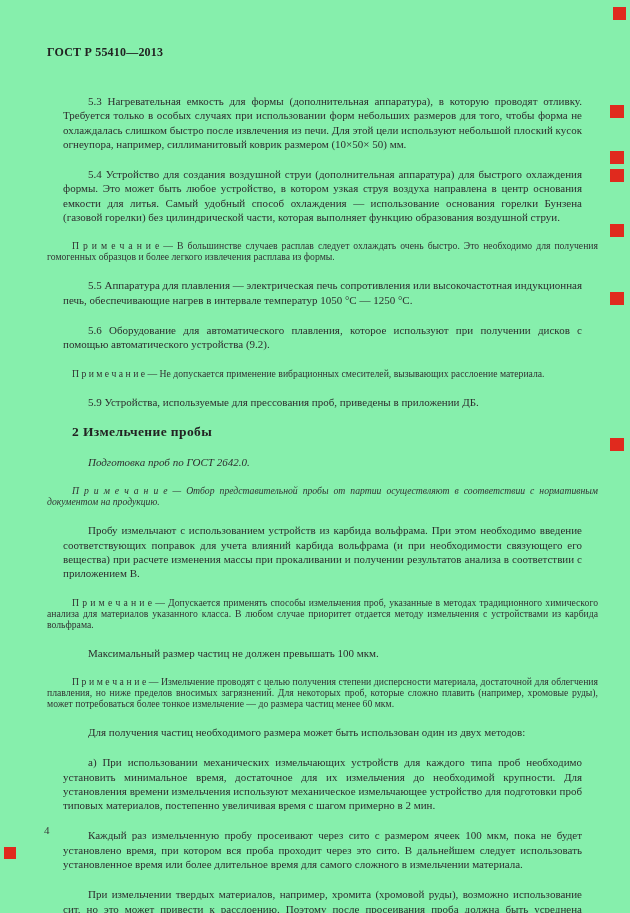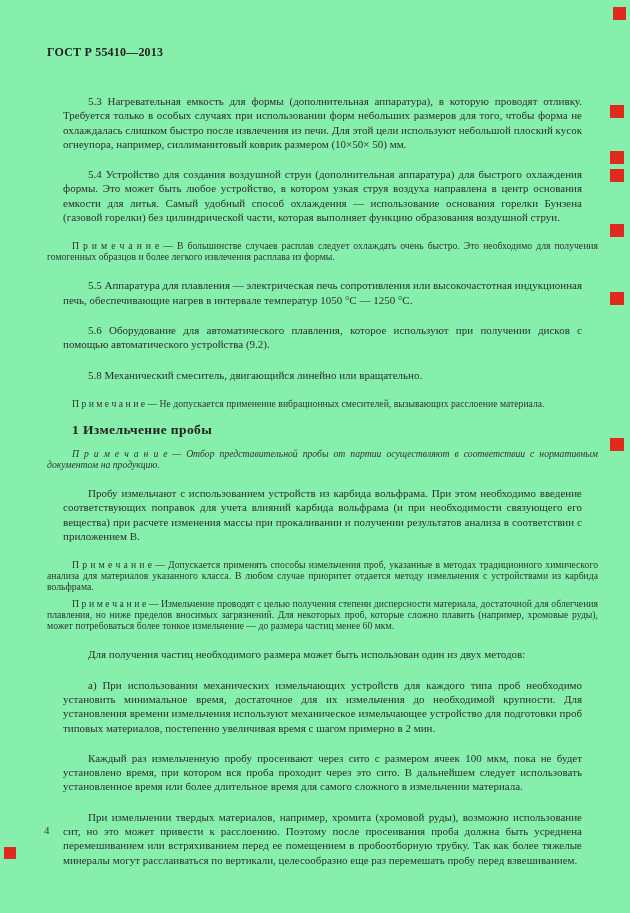--- a/index.html
+++ b/index.html
@@ -70,26 +70,28 @@
 <div class="page">
 
   <div class="doc-header">ГОСТ Р 55410—2013</div>
 
   <div class="body-text">
     <p class="para">5.3 Нагревательная емкость для формы (дополнительная аппаратура), в которую проводят отливку. Требуется только в особых случаях при использовании форм небольших размеров для того, чтобы форма не охлаждалась слишком быстро после извлечения из печи. Для этой цели используют небольшой плоский кусок огнеупора, например, силлиманитовый коврик размером (10×50× 50) мм.</p>
     <p class="para">5.4 Устройство для создания воздушной струи (дополнительная аппаратура) для быстрого охлаждения формы. Это может быть любое устройство, в котором узкая струя воздуха направлена в центр основания емкости для литья. Самый удобный способ охлаждения — использование основания горелки Бунзена (газовой горелки) без цилиндрической части, которая выполняет функцию образования воздушной струи.</p>
     <p class="note">П р и м е ч а н и е — В большинстве случаев расплав следует охлаждать очень быстро. Это необходимо для получения гомогенных образцов и более легкого извлечения расплава из формы.</p>
     <p class="para">5.5 Аппаратура для плавления — электрическая печь сопротивления или высокочастотная индукционная печь, обеспечивающие нагрев в интервале температур 1050 °С — 1250 °С.</p>
     <p class="para">5.6 Оборудование для автоматического плавления, которое используют при получении дисков с помощью автоматического устройства (9.2).</p>
-    <p class="para">5.8 Механический смеситель, двигающийся линейно или вращательно.</p>
     <p class="note">П р и м е ч а н и е — Не допускается применение вибрационных смесителей, вызывающих расслоение материала.</p>
-    <h2 class="sect">1 Измельчение пробы</h2>
+    <p class="para">5.9 Устройства, используемые для прессования проб, приведены в приложении ДБ.</p>
+    <h2 class="sect">2 Измельчение пробы</h2>
+    <p class="para ital">Подготовка проб по ГОСТ 2642.0.</p>
     <p class="note ital">П р и м е ч а н и е — Отбор представительной пробы от партии осуществляют в соответствии с нормативным документом на продукцию.</p>
     <p class="para">Пробу измельчают с использованием устройств из карбида вольфрама. При этом необходимо введение соответствующих поправок для учета влияний карбида вольфрама (и при необходимости связующего его вещества) при расчете изменения массы при прокаливании и получении результатов анализа в соответствии с приложением В.</p>
     <p class="note">П р и м е ч а н и е — Допускается применять способы измельчения проб, указанные в методах традиционного химического анализа для материалов указанного класса. В любом случае приоритет отдается методу измельчения с устройствами из карбида вольфрама.</p>
+    <p class="para">Максимальный размер частиц не должен превышать 100 мкм.</p>
     <p class="note">П р и м е ч а н и е — Измельчение проводят с целью получения степени дисперсности материала, достаточной для облегчения плавления, но ниже пределов вносимых загрязнений. Для некоторых проб, которые сложно плавить (например, хромовые руды), может потребоваться более тонкое измельчение — до размера частиц менее 60 мкм.</p>
     <p class="para">Для получения частиц необходимого размера может быть использован один из двух методов:</p>
     <p class="para">а) При использовании механических измельчающих устройств для каждого типа проб необходимо установить минимальное время, достаточное для их измельчения до необходимой крупности. Для установления времени измельчения используют механическое измельчающее устройство для подготовки проб типовых материалов, постепенно увеличивая время с шагом примерно в 2 мин.</p>
     <p class="para">Каждый раз измельченную пробу просеивают через сито с размером ячеек 100 мкм, пока не будет установлено время, при котором вся проба проходит через это сито. В дальнейшем следует использовать установленное время или более длительное время для самого сложного в измельчении материала.</p>
     <p class="para">При измельчении твердых материалов, например, хромита (хромовой руды), возможно использование сит, но это может привести к расслоению. Поэтому после просеивания проба должна быть усреднена перемешиванием или встряхиванием перед ее помещением в пробоотборную трубку. Так как более тяжелые минералы могут расслаиваться по вертикали, целесообразно еще раз перемешать пробу перед взвешиванием.</p>
   </div>
 
   <div class="page-number">4</div>
 
   <span class="marker mk-tr" style="background-color: rgb(224, 42, 30);"></span>

